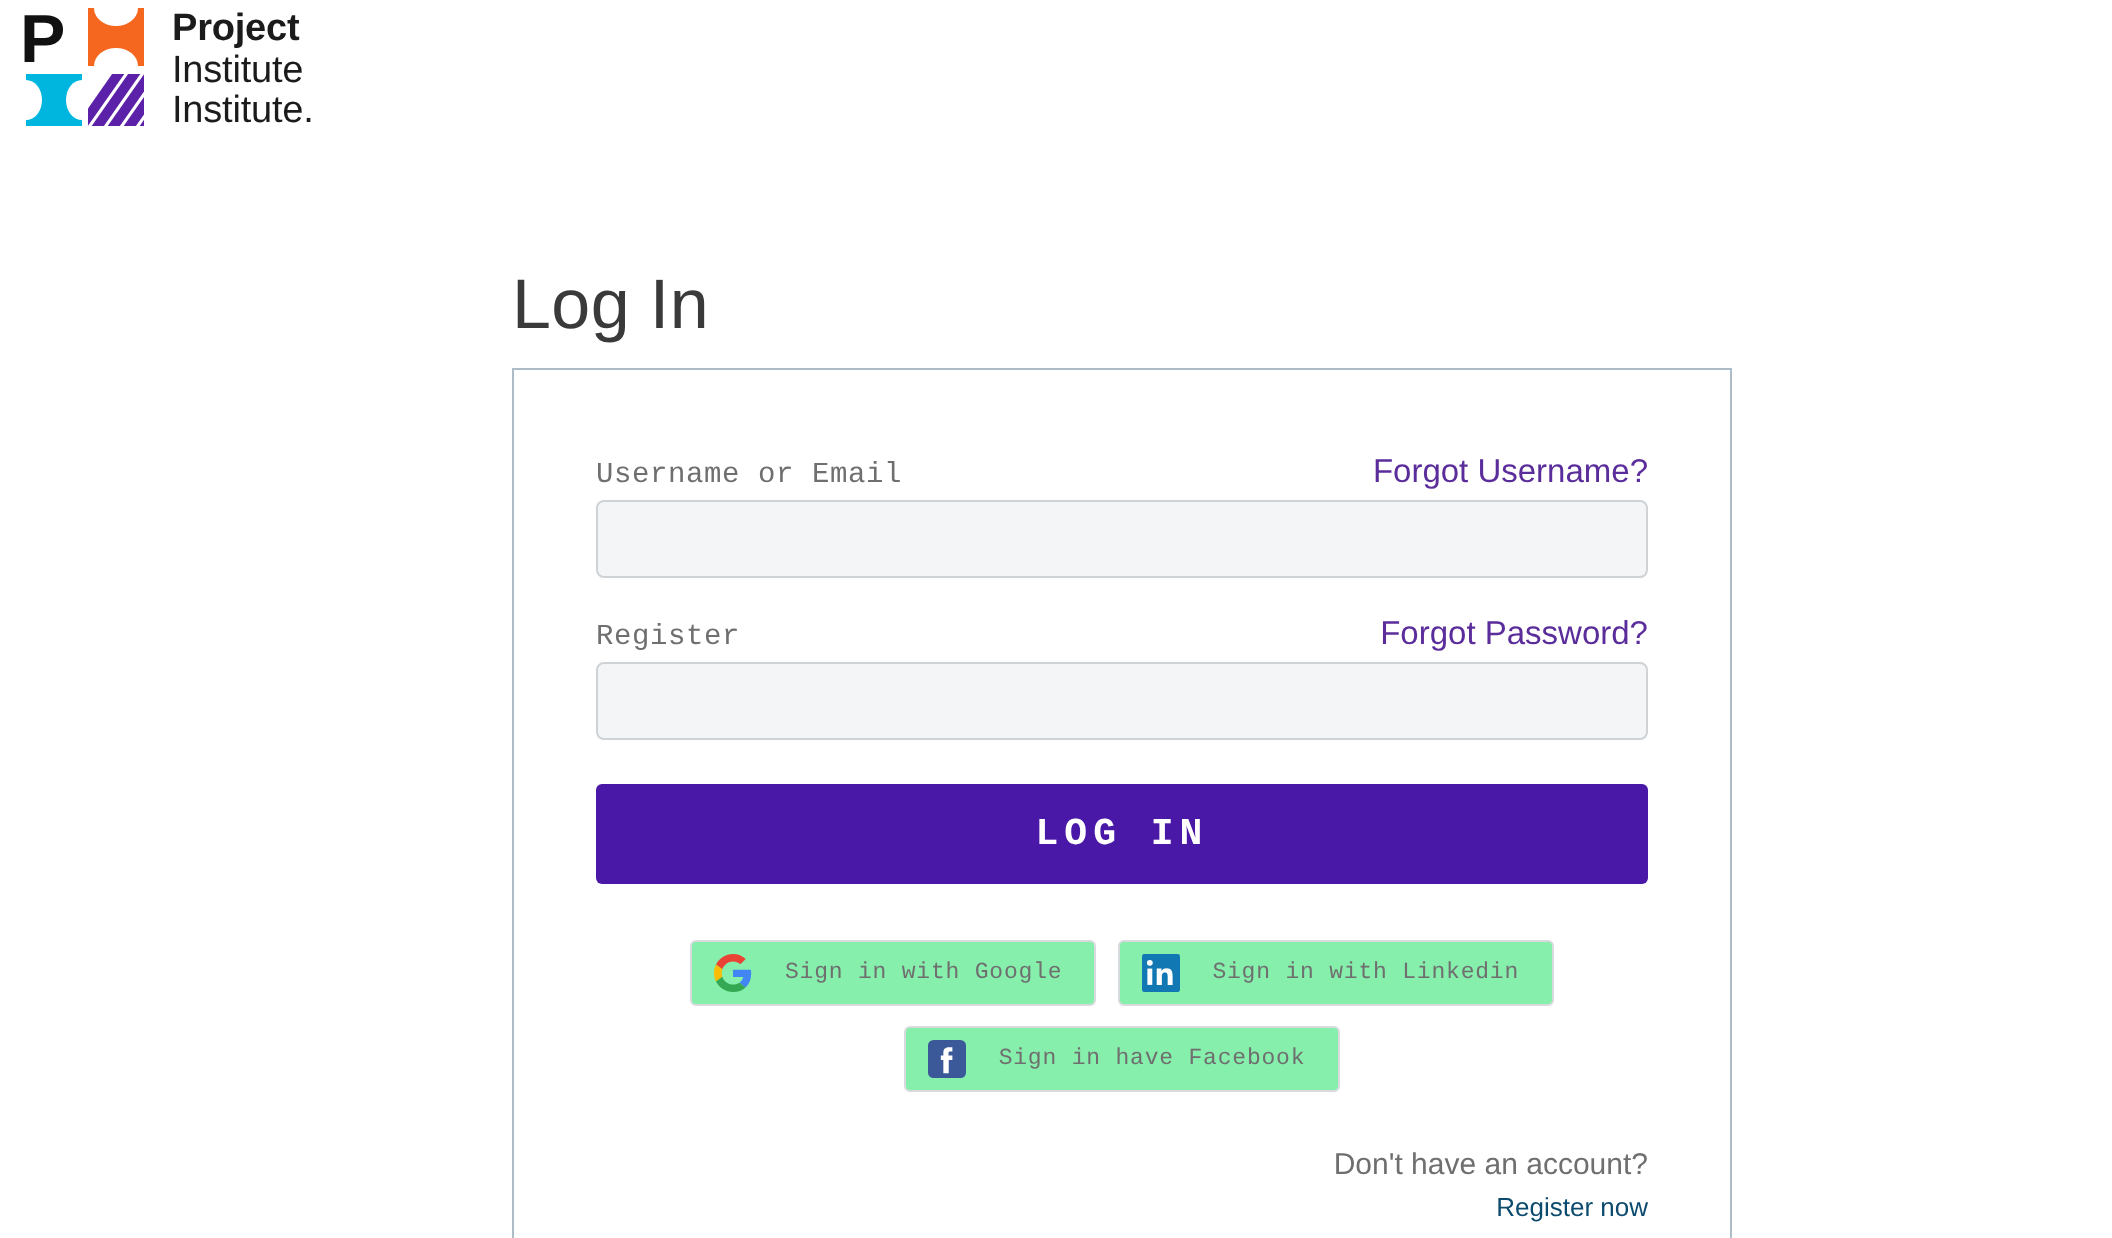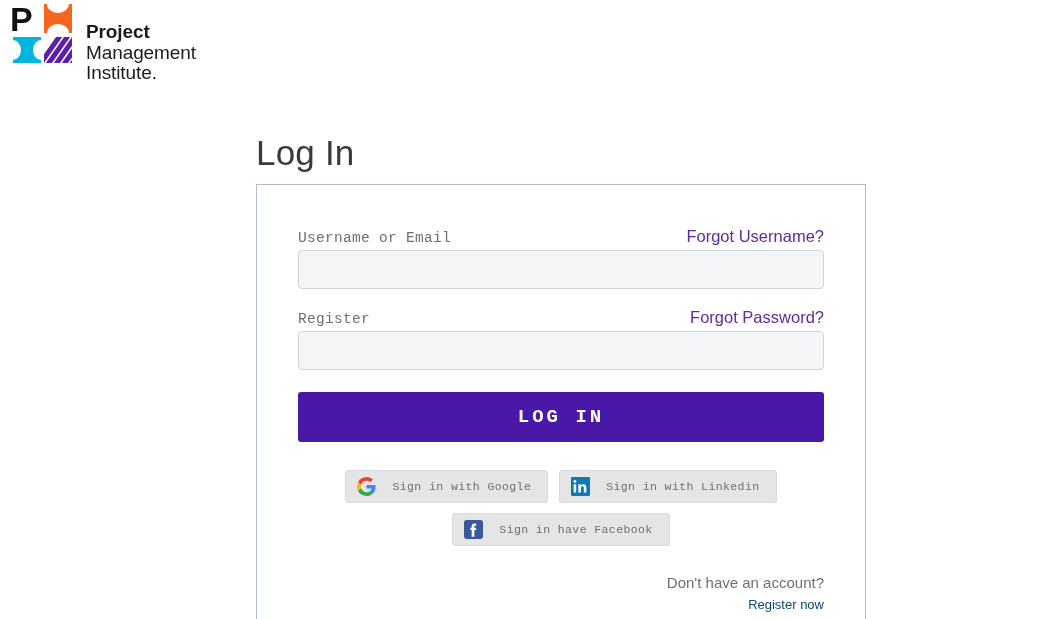--- a/index.html
+++ b/index.html
@@ -25,21 +25,21 @@
     align-items: flex-start;
   }
   .logo-mark {
     width: 66px;
     height: 60px;
     display: block;
     flex: none;
   }
   .wordmark {
     margin-left: 10px;
-    margin-top: 18px;
+    margin-top: 1px;
     line-height: 1.08;
   }
   .wordmark-line {
     font-family: "Liberation Sans", sans-serif;
     font-size: 19px;
     color: #1b1b1b;
     letter-spacing: -0.1px;
     display: block;
     white-space: nowrap;
   }
@@ -139,21 +139,21 @@
     margin-top: 28px;
   }
   .social-row.second {
     margin-top: 10px;
   }
   .social-btn {
     display: flex;
     align-items: center;
     height: 33px;
     box-sizing: border-box;
-    background: #e5e5e5;
+    background: #86efac;
     border: 1px solid #d8dbde;
     border-radius: 3px;
     padding: 0 16px 0 11px;
     cursor: pointer;
   }
   .social-icon {
     width: 19px;
     height: 19px;
     flex: none;
     display: block;
@@ -219,21 +219,21 @@
           <line x1="34" y1="66" x2="62" y2="26"></line>
           <line x1="42" y1="66" x2="70" y2="26"></line>
           <line x1="50" y1="66" x2="78" y2="26"></line>
           <line x1="58" y1="66" x2="86" y2="26"></line>
         </g>
       </g>
     </g>
   </svg>
   <div class="wordmark">
     <span class="wordmark-line bold">Project</span>
-    <span class="wordmark-line reg">Management</span>
+    <span class="wordmark-line reg">Institute</span>
     <span class="wordmark-line reg">Institute.</span>
   </div>
 </div>
 
 <h1 class="page-title">Log In</h1>
 
 <div class="login-card">
   <div class="card-inner">
 
     <div class="field-group">

